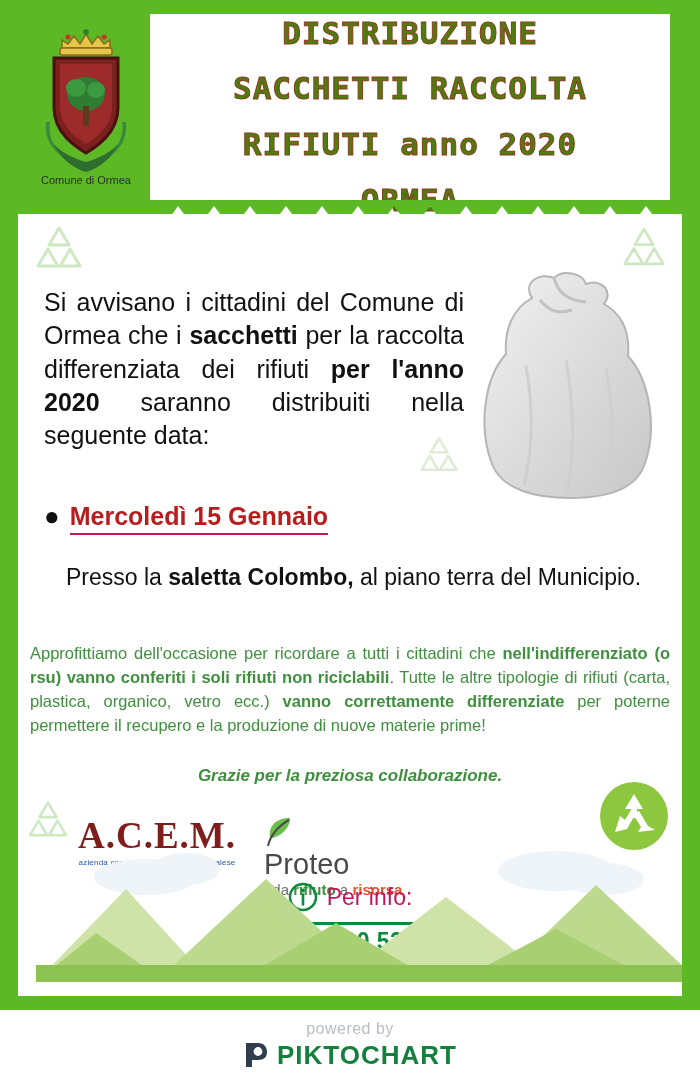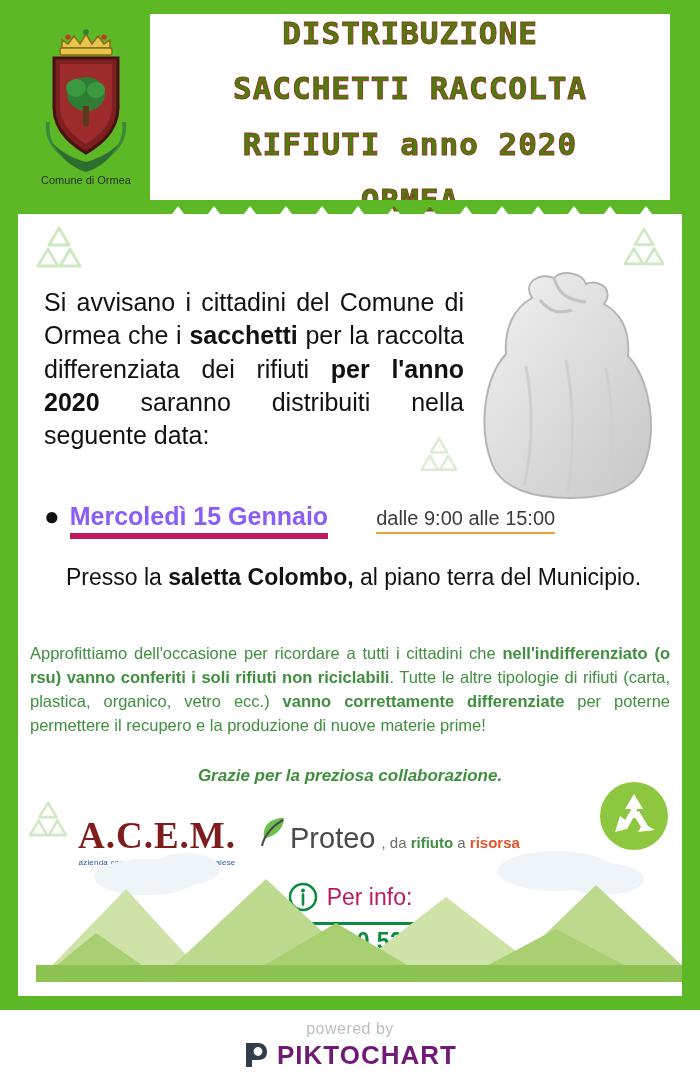--- a/index.html
+++ b/index.html
@@ -81,22 +81,22 @@
     position:absolute;right:10px;top:56px;width:210px;height:230px;
   }
   .date-row{
     position:absolute;left:26px;top:288px;width:610px;
     display:flex;align-items:baseline;
   }
   .bullet{
     font-size:26px;color:#111;margin-right:10px;line-height:1;
   }
   .date-main{
-    font-size:25px;font-weight:bold;color:#8b5cf6;
-    border-bottom:6px solid #be185d;
+    font-size:25px;font-weight:bold;color:#b91c1c;
+    border-bottom:2px solid #be185d;
     padding-bottom:2px;
   }
   .date-hours{
     font-size:20px;color:#3b3b3b;margin-left:48px;
     border-bottom:2px solid #e8a33d;
     padding-bottom:2px;
   }
   .place{
     position:absolute;left:12px;top:348px;width:640px;
     font-size:23px;color:#111;line-height:1.32;text-align:justify;margin-left:36px;
@@ -117,21 +117,21 @@
     position:absolute;left:60px;top:600px;text-align:center;
   }
   .acem-main{
     font-size:37px;font-weight:bold;color:#7f1d1d;letter-spacing:1px;
     font-family:Liberation Serif, serif;
   }
   .acem-sub{
     font-size:8px;color:#1f57a6;letter-spacing:0.2px;margin-top:1px;
   }
   .proteo{
-    position:absolute;left:240px;top:600px;display:flex;align-items:baseline;
+    position:absolute;left:240px;top:600px;display:flex;align-items:baseline;flex-direction:column;
   }
   .proteo-name{
     font-size:29px;color:#4a4a4a;font-family:"Liberation Sans", sans-serif;
   }
   .proteo-tag{
     font-size:15px;color:#6e6e6e;margin-left:6px;
   }
   .proteo-tag b.r1{color:#3f8f3f;font-weight:bold;}
   .proteo-tag b.r2{color:#e0562a;font-weight:bold;}
   .info-row{
@@ -165,21 +165,21 @@
     position:absolute;left:0;top:1010px;width:700px;height:70px;background:#ffffff;
     display:flex;flex-direction:column;align-items:center;justify-content:center;
   }
   .powered{
     font-size:16px;color:#b9bec4;letter-spacing:0.5px;margin-bottom:2px;
   }
   .pikto{
     display:flex;align-items:center;gap:8px;
   }
   .pikto-name{
-    font-size:26px;font-weight:bold;color:#701a75;letter-spacing:1px;
+    font-size:26px;font-weight:bold;color:#15803d;letter-spacing:1px;
   }
   .recycle-deco{position:absolute;}
 </style>
 </head>
 <body>
 
 <div class="poster">
 
   <div class="top-bar"></div>
   <div class="side-bar left"></div>
@@ -282,21 +282,20 @@
       <path d="M64 96 C72 140 70 182 62 216" fill="none" stroke="#cfcfcf" stroke-width="3"></path>
       <path d="M104 90 C112 132 112 180 106 222" fill="none" stroke="#cfcfcf" stroke-width="3"></path>
       <path d="M144 98 C152 140 152 184 146 214" fill="none" stroke="#cfcfcf" stroke-width="3"></path>
       <path d="M78 30 C88 42 96 44 110 40" fill="none" stroke="#c2c2c2" stroke-width="3"></path>
       <path d="M92 8 C96 22 104 30 124 32" fill="none" stroke="#c2c2c2" stroke-width="3"></path>
     </svg>
 
     <div class="date-row">
       <span class="bullet">●</span>
       <span class="date-main">Mercoledì 15 Gennaio</span>
-      <span class="date-hours">dalle 9:00 alle 15:00</span>
     </div>
 
     <div class="place">
       <span>Presso la </span><b>saletta Colombo,</b><span> al piano terra del Municipio.</span>
     </div>
 
     <div class="note">
       <span>Approfittiamo dell'occasione per ricordare a tutti i cittadini che </span><b>nell'indifferenziato (o rsu) vanno conferiti i soli rifiuti non riciclabili</b><span>. Tutte le altre tipologie di rifiuti (carta, plastica, organico, vetro ecc.) </span><b>vanno correttamente differenziate</b><span> per poterne permettere il recupero e la produzione di nuove materie prime!</span>
     </div>
 

